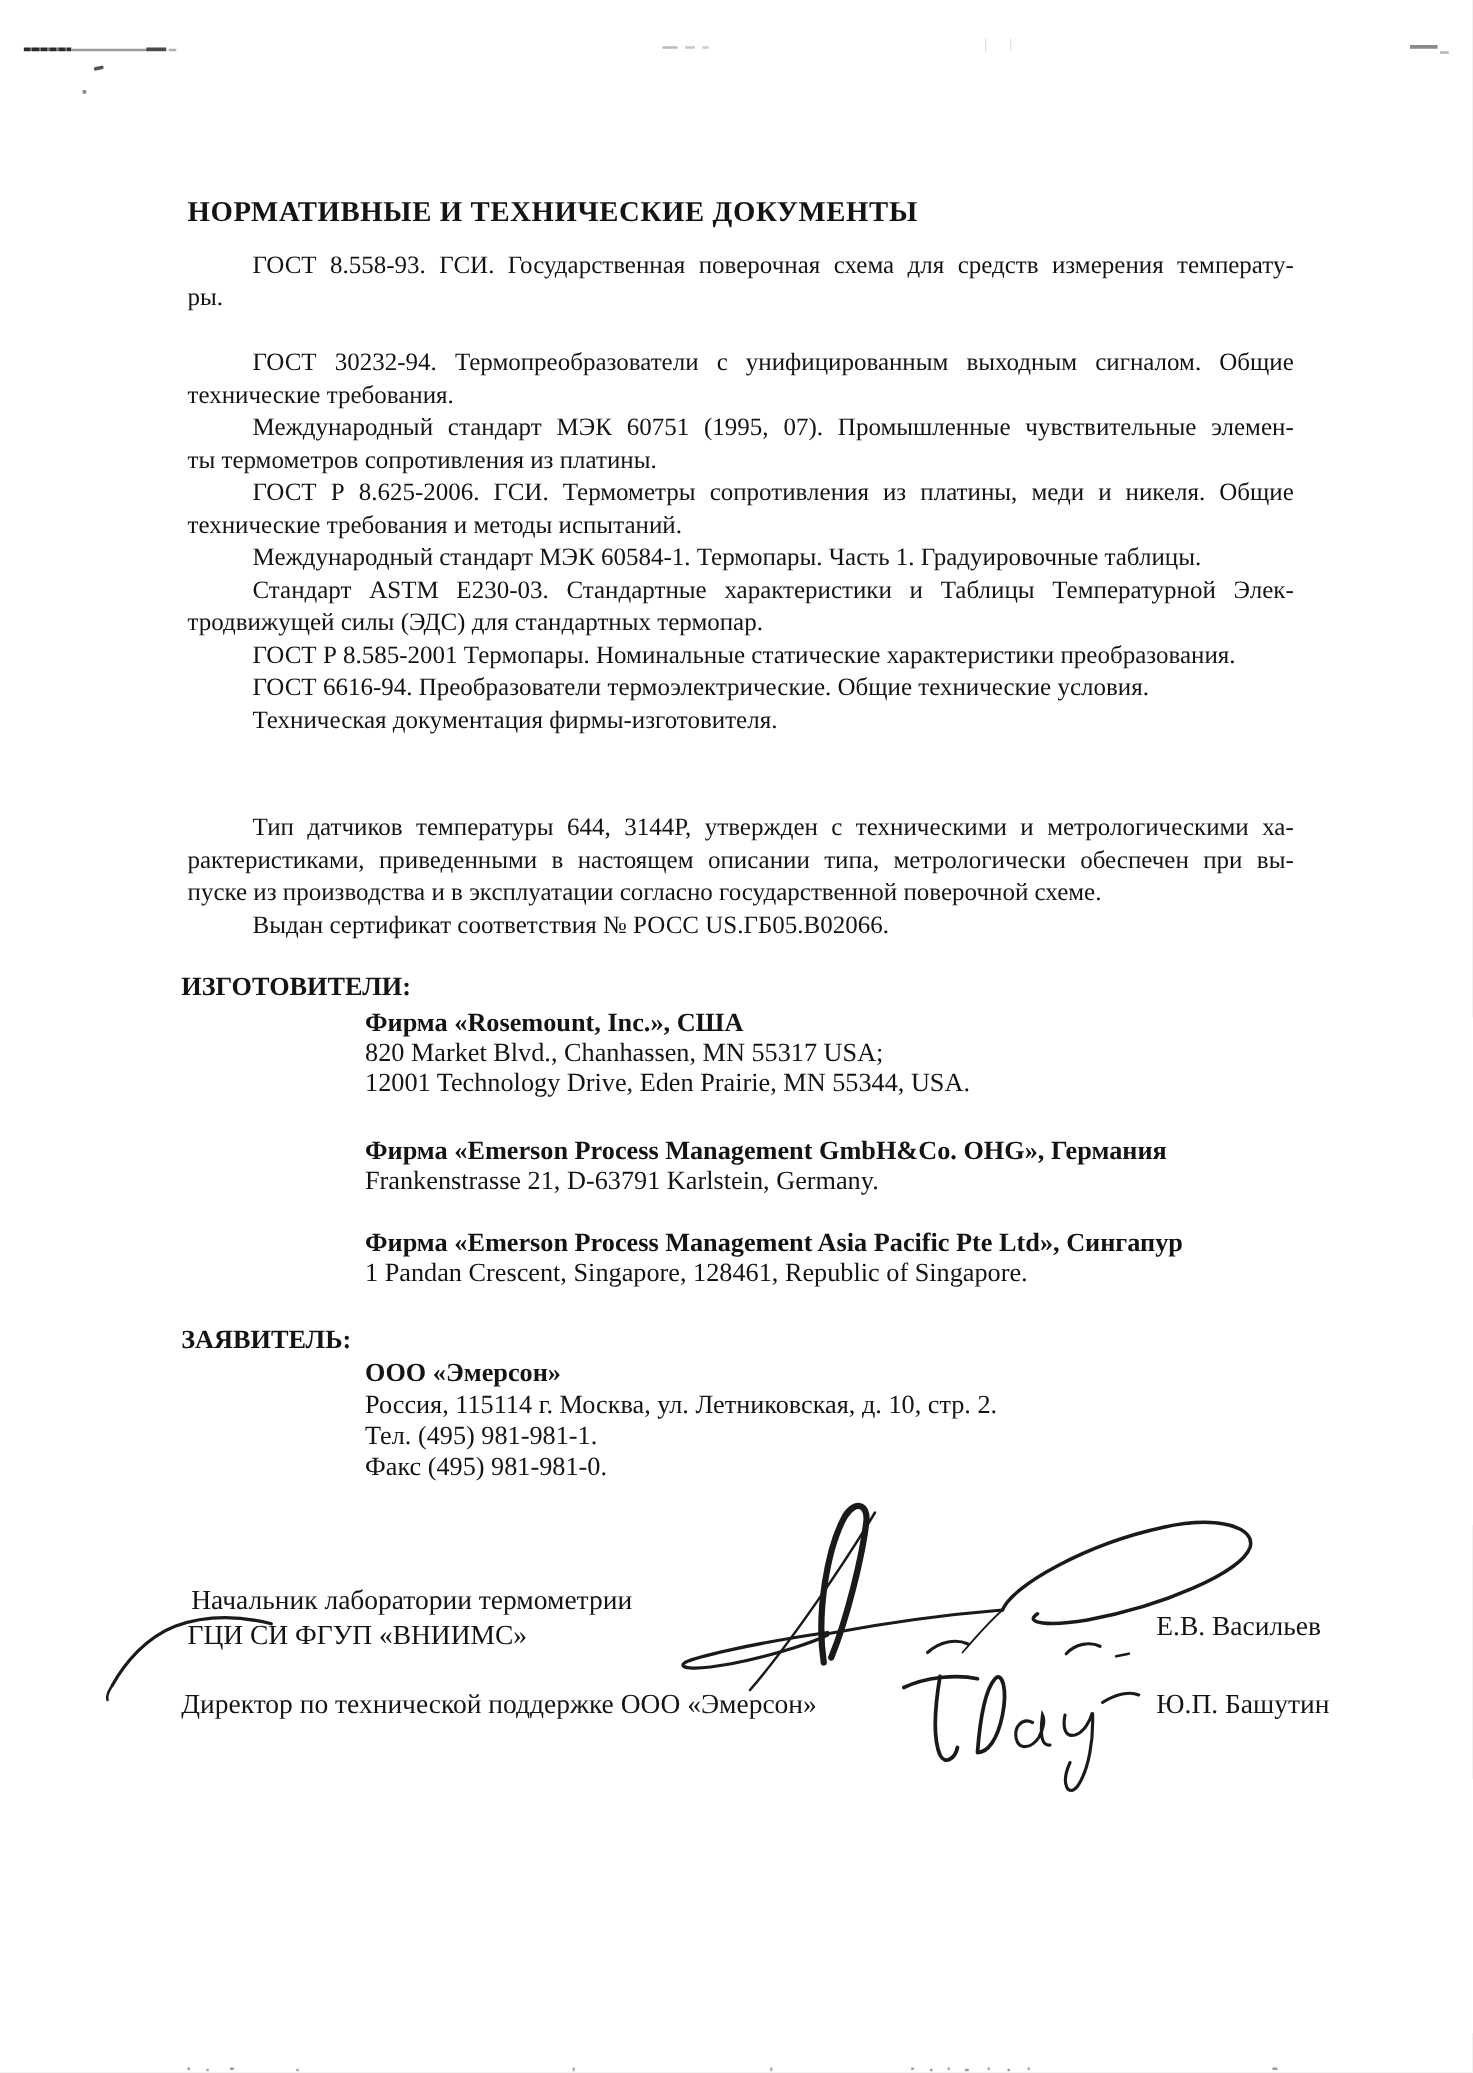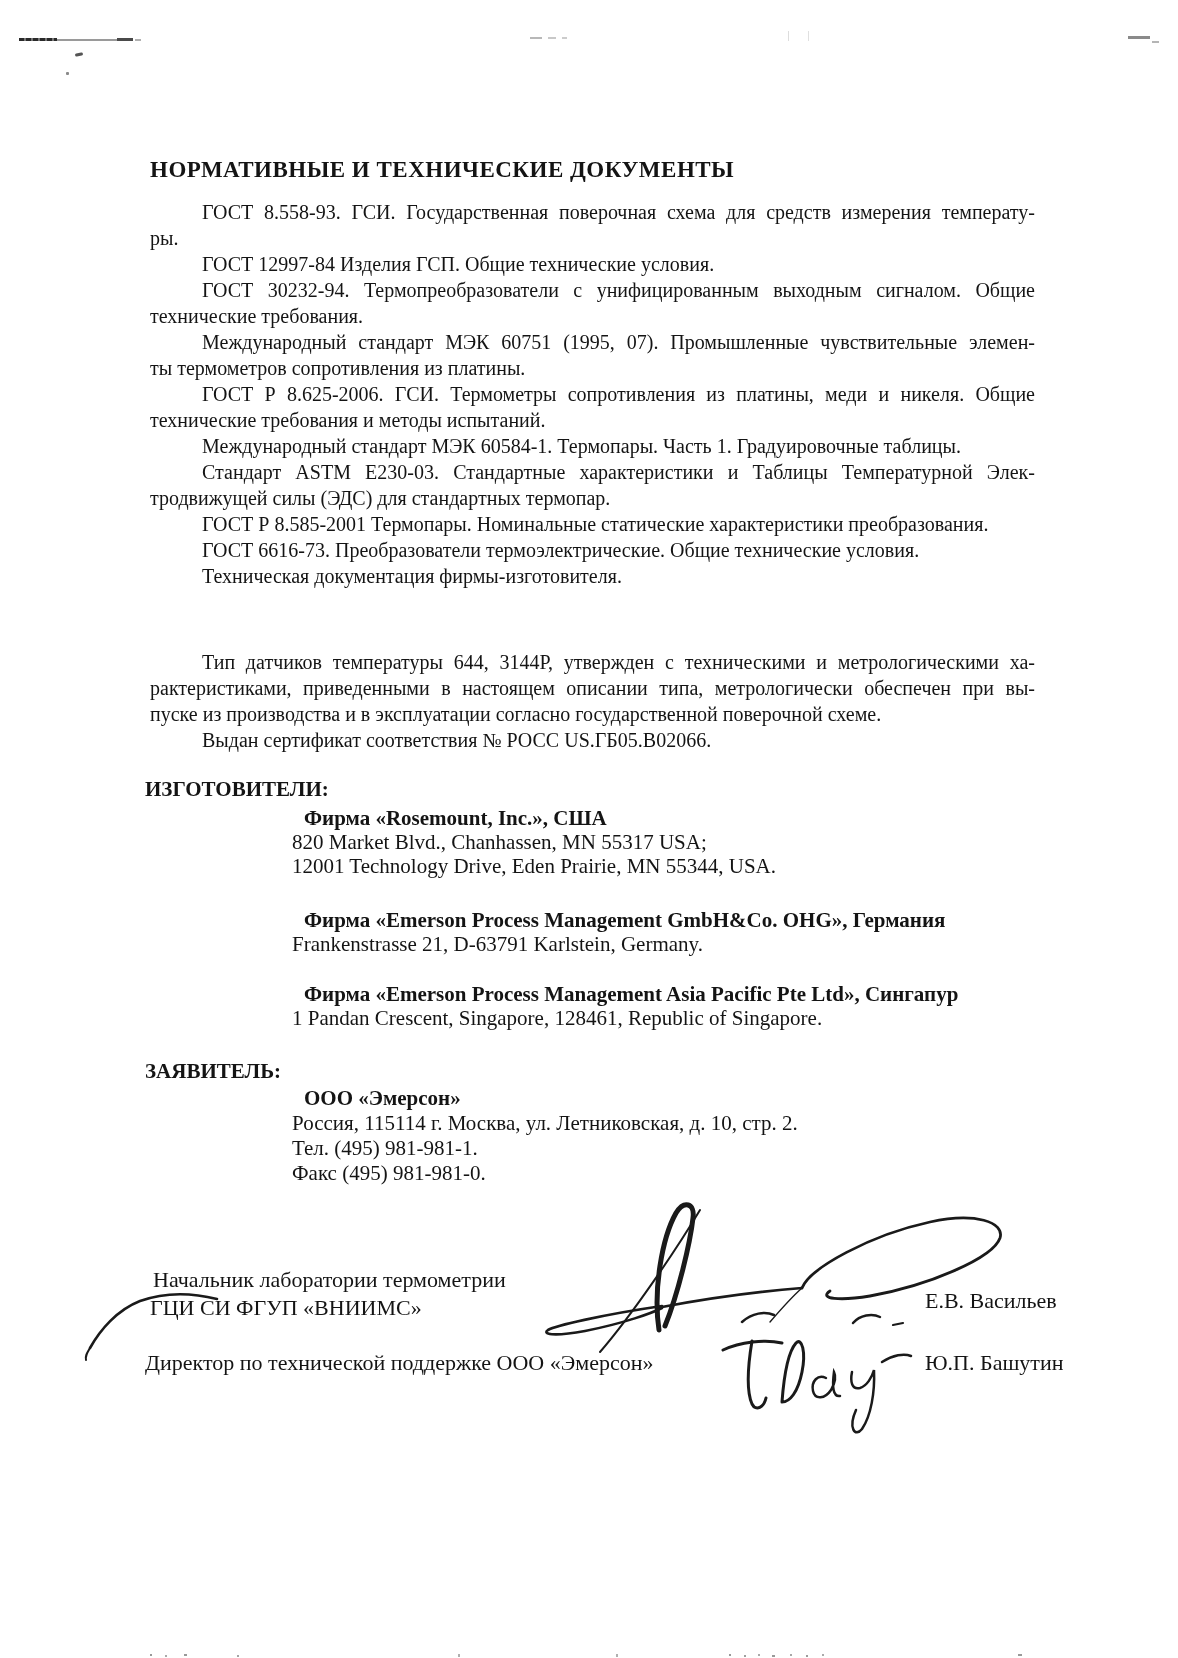--- a/index.html
+++ b/index.html
@@ -10,21 +10,21 @@
   }
   .ln{position:absolute;left:150px;width:885px;font-size:20px;line-height:26px;height:26px;white-space:normal;}
   .ind{text-indent:52px;}
   .j{text-align:justify;text-align-last:justify;}
   .title{position:absolute;left:150px;width:885px;top:157px;text-align:left;
          font-weight:700;font-size:23px;letter-spacing:0.5px;}
   .h-center{position:absolute;left:150px;width:885px;top:609px;text-align:center;
          font-weight:700;font-size:23px;letter-spacing:0.5px;}
   .sec{position:absolute;left:145px;font-weight:700;font-size:21px;}
   .blk{position:absolute;left:292px;font-size:21px;line-height:24px;white-space:nowrap;}
-  .blk.b{font-weight:700;margin-left:12px;}
+  .blk.b{font-weight:700;}
   .sig-label{position:absolute;font-size:22px;white-space:nowrap;}
   .sig-name{position:absolute;left:925px;font-size:22px;white-space:nowrap;}
   .art{position:absolute;}
   svg.overlay{position:absolute;left:0;top:0;pointer-events:none;}
 </style>
 </head>
 <body>
 
 <div class="page">
 
@@ -56,32 +56,31 @@
     <div style="position:absolute;left:790px;top:2px;width:2px;height:2px;background:#a8a8a8;"></div>
     <div style="position:absolute;left:806px;top:3px;width:2px;height:2px;background:#9c9c9c;"></div>
     <div style="position:absolute;left:822px;top:2px;width:2px;height:2px;background:#aaa;"></div>
     <div style="position:absolute;left:1018px;top:2px;width:4px;height:2px;background:#9a9a9a;"></div>
   </div>
 
   <div class="title">НОРМАТИВНЫЕ И ТЕХНИЧЕСКИЕ ДОКУМЕНТЫ</div>
 
   <div class="ln ind j" style="top:199px">ГОСТ 8.558-93. ГСИ. Государственная поверочная схема для средств измерения температу-</div>
   <div class="ln" style="top:225px">ры.</div>
-  <div class="ln ind" style="top:251px">ГОСТ 12997-84 Изделия ГСП. Общие технические условия.</div>
   <div class="ln ind j" style="top:277px">ГОСТ 30232-94. Термопреобразователи с унифицированным выходным сигналом. Общие</div>
   <div class="ln" style="top:303px">технические требования.</div>
   <div class="ln ind j" style="top:329px">Международный стандарт МЭК 60751 (1995, 07). Промышленные чувствительные элемен-</div>
   <div class="ln" style="top:355px">ты термометров сопротивления из платины.</div>
   <div class="ln ind j" style="top:381px">ГОСТ Р 8.625-2006. ГСИ. Термометры сопротивления из платины, меди и никеля. Общие</div>
   <div class="ln" style="top:407px">технические требования и методы испытаний.</div>
   <div class="ln ind" style="top:433px">Международный стандарт МЭК 60584-1. Термопары. Часть 1. Градуировочные таблицы.</div>
   <div class="ln ind j" style="top:459px">Стандарт ASTM Е230-03. Стандартные характеристики и Таблицы Температурной Элек-</div>
   <div class="ln" style="top:485px">тродвижущей силы (ЭДС) для стандартных термопар.</div>
   <div class="ln ind" style="top:511px">ГОСТ Р 8.585-2001 Термопары. Номинальные статические характеристики преобразования.</div>
-  <div class="ln ind" style="top:537px">ГОСТ 6616-73. Преобразователи термоэлектрические. Общие технические условия.</div>
+  <div class="ln ind" style="top:537px">ГОСТ 6616-94. Преобразователи термоэлектрические. Общие технические условия.</div>
   <div class="ln ind" style="top:563px">Техническая документация фирмы-изготовителя.</div>
 
   <div class="ln ind j" style="top:649px">Тип датчиков температуры 644, 3144Р, утвержден с техническими и метрологическими ха-</div>
   <div class="ln j" style="top:675px">рактеристиками, приведенными в настоящем описании типа, метрологически обеспечен при вы-</div>
   <div class="ln" style="top:701px">пуске из производства и в эксплуатации согласно государственной поверочной схеме.</div>
   <div class="ln ind" style="top:727px">Выдан сертификат соответствия № РОСС US.ГБ05.В02066.</div>
 
   <div class="sec" style="top:777px">ИЗГОТОВИТЕЛИ:</div>
   <div class="blk b" style="top:806px">Фирма «Rosemount, Inc.», США</div>
   <div class="blk" style="top:830px">820 Market Blvd., Chanhassen, MN 55317 USA;</div>

